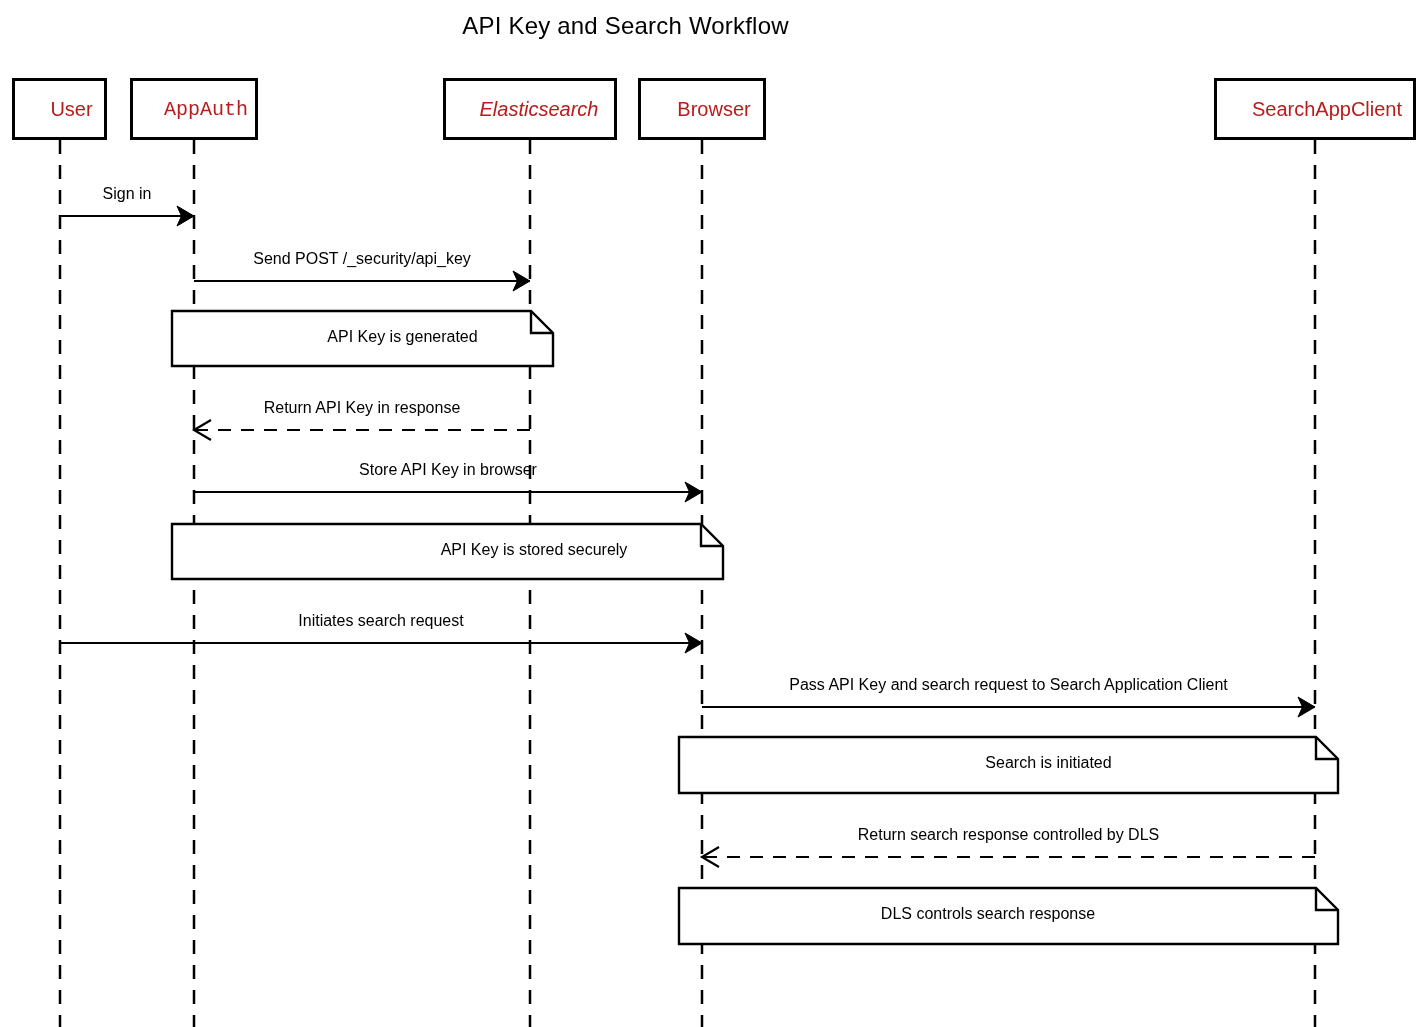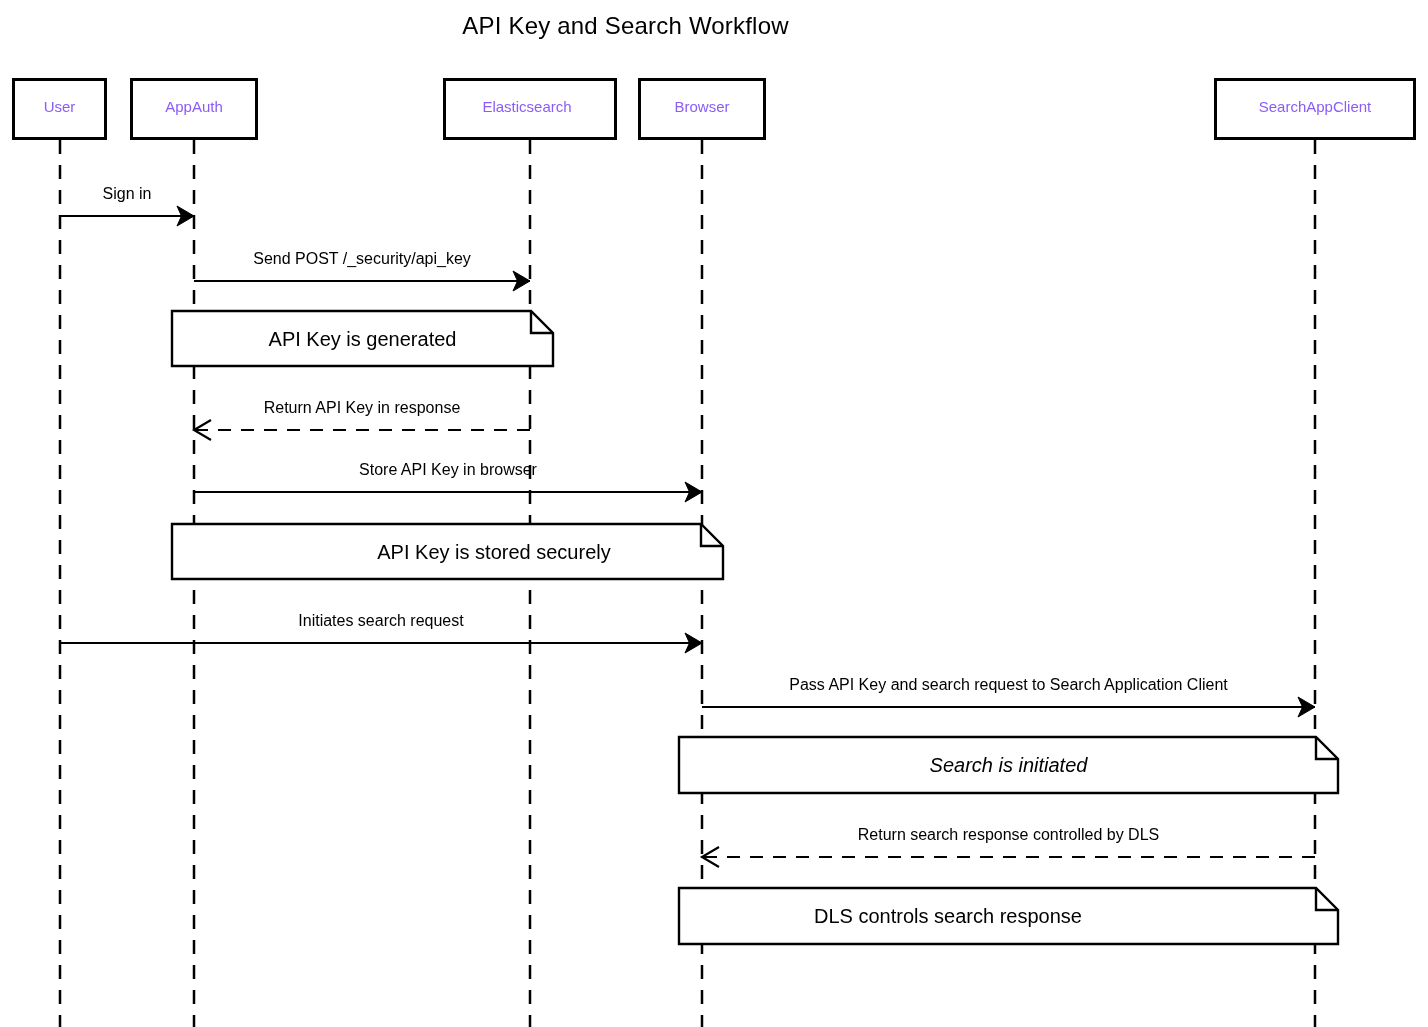--- a/index.html
+++ b/index.html
@@ -30,37 +30,39 @@
     top: 12px;
     width: 1251px;
     text-align: center;
     font-size: 24px;
     letter-spacing: 0.2px;
     color: #000;
   }
   .participant-label {
     position: absolute;
     text-align: center;
-    font-size: 15px;
-    color: #8b5cf6;
+    font-size: 20px;
+    color: #b91c1c;
     white-space: nowrap;
+    padding-left: 12px;
   }
   .message-label {
     position: absolute;
     text-align: center;
     font-size: 16px;
     color: #000;
     white-space: nowrap;
   }
   .note-label {
     position: absolute;
     text-align: center;
-    font-size: 20px;
+    font-size: 16px;
     color: #000;
     white-space: nowrap;
+    padding-left: 40px;
   }
 </style>
 </head>
 <body>
 
 <div id="diagram-root">
 
   <div class="diagram-title">API Key and Search Workflow</div>
 
   <svg id="diagram-svg" width="1428" height="1027">
@@ -123,30 +125,30 @@
         </g>
         <g>
           <path d="M 679 888 L 1316 888 L 1338 910 L 1338 944 L 679 944 Z" fill="#ffffff" stroke="#000000" stroke-width="2.4" stroke-linejoin="miter"></path>
           <path d="M 1316 888 L 1316 910 L 1338 910" fill="none" stroke="#000000" stroke-width="2.4"></path>
         </g>
       </g>
   </svg>
 
   <div id="labels-layer">
       <div class="participant-label" style="left: 12px; top: 98px; width: 95px;">User</div>
-      <div class="participant-label" style="left: 130px; top: 98px; width: 128px;">AppAuth</div>
-      <div class="participant-label" style="left: 443px; top: 98px; width: 168px;">Elasticsearch</div>
+      <div class="participant-label" style="left: 130px; top: 98px; width: 128px; font-family: Liberation Mono, monospace;">AppAuth</div>
+      <div class="participant-label" style="left: 443px; top: 98px; width: 168px; font-style: italic;">Elasticsearch</div>
       <div class="participant-label" style="left: 638px; top: 98px; width: 128px;">Browser</div>
       <div class="participant-label" style="left: 1214px; top: 98px; width: 202px; text-align: center;">SearchAppClient</div>
       <div class="message-label" style="left: -323px; top: 185px; width: 900px;">Sign in</div>
       <div class="message-label" style="left: -88px; top: 250px; width: 900px;">Send POST /_security/api_key</div>
       <div class="note-label" style="left: 172px; top: 327.5px; width: 381px;">API Key is generated</div>
       <div class="message-label" style="left: -88px; top: 399px; width: 900px;">Return API Key in response</div>
       <div class="message-label" style="left: -2px; top: 461px; width: 900px;">Store API Key in browser</div>
       <div class="note-label" style="left: 172px; top: 540.5px; width: 644px;">API Key is stored securely</div>
       <div class="message-label" style="left: -69px; top: 612px; width: 900px;">Initiates search request</div>
       <div class="message-label" style="left: 558.5px; top: 676px; width: 900px;">Pass API Key and search request to Search Application Client</div>
-      <div class="note-label" style="left: 679px; top: 754px; width: 659px; font-style: italic;">Search is initiated</div>
+      <div class="note-label" style="left: 679px; top: 754px; width: 659px;">Search is initiated</div>
       <div class="message-label" style="left: 558.5px; top: 826px; width: 900px;">Return search response controlled by DLS</div>
       <div class="note-label" style="left: 679px; top: 905px; width: 538px; text-align: center;">DLS controls search response</div>
     </div>
 
 </div>
 
 </body></html>

